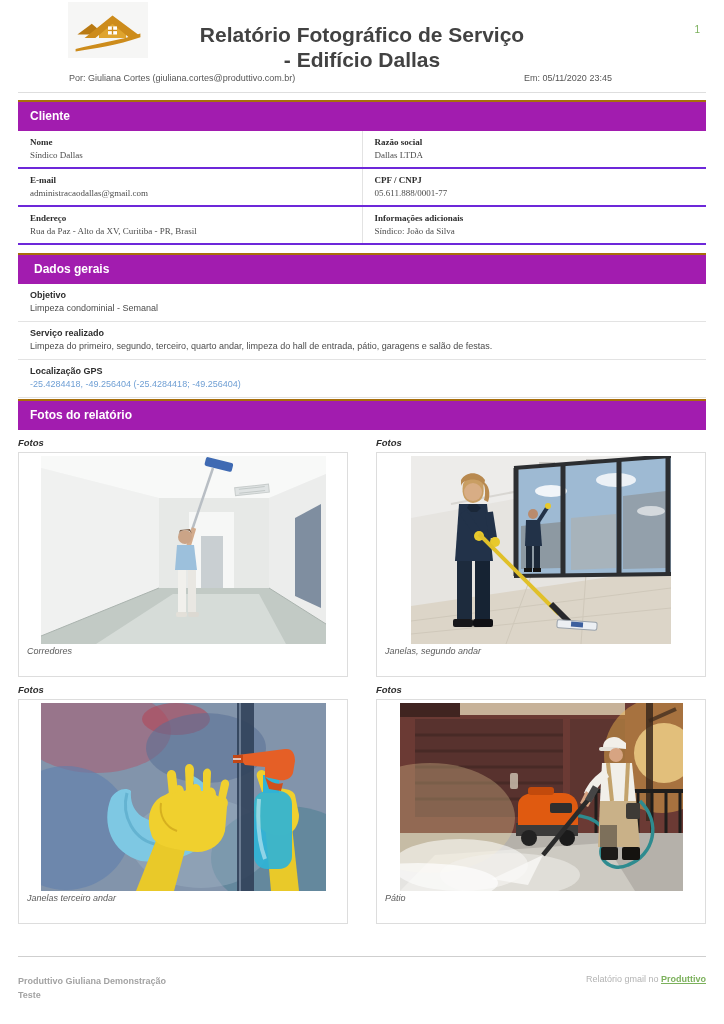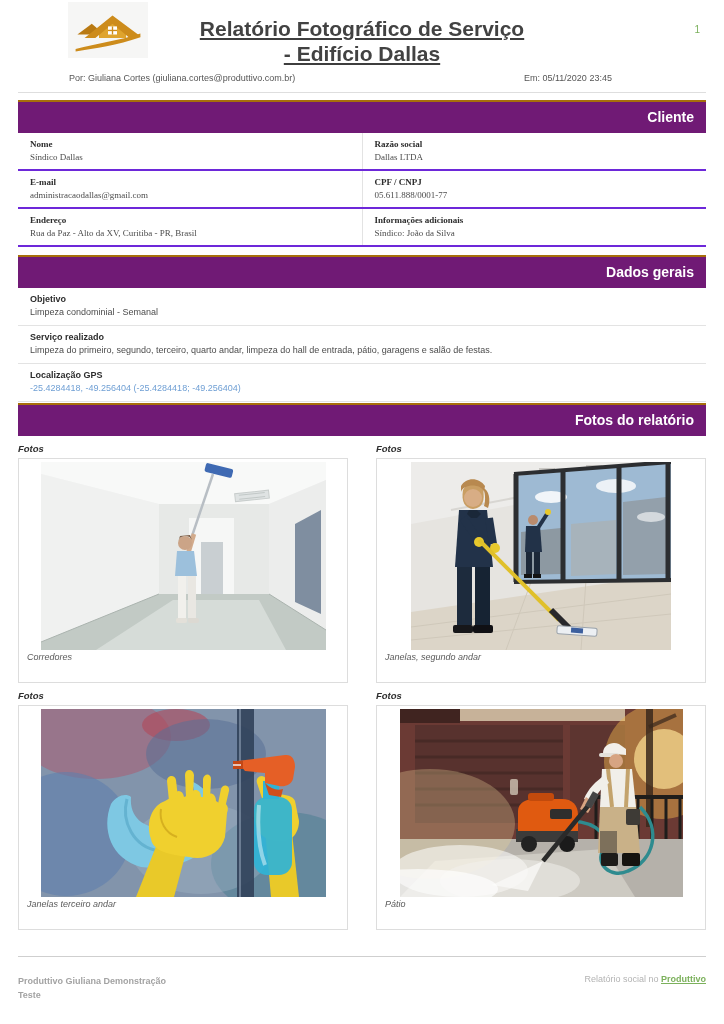--- a/index.html
+++ b/index.html
@@ -2,32 +2,32 @@
 <html><head>
 <meta charset="utf-8">
 <style>
   * { margin:0; padding:0; box-sizing:border-box; }
   html,body { width:724px; height:1024px; background:#ffffff; overflow:hidden;
     font-family:"Liberation Sans", sans-serif; color:#3e3e3e; }
   .page { position:relative; width:724px; height:1024px; padding:0 18px; }
 
   
   .pagenum { position:absolute; top:24px; right:24px; font-size:10px; color:#7cb15c; }
-  .header { position:relative; padding-top:12px; height:64px;text-decoration:underline; }
+  .header { position:relative; padding-top:18px; height:64px; }
   .logo { position:absolute; left:50px; top:2px; width:80px; height:56px;
     background:#f6f6f5; display:flex; align-items:center; justify-content:center; }
   .title { text-align:center; font-size:21px; line-height:25px; font-weight:bold; color:#424242; padding-top:4px; }
   .byline { position:relative; margin-top:9px; font-size:9px; color:#565656; height:12px;margin-left:44px; }
   .byline .left { position:absolute; left:7px; top:0; }
   .byline .right { position:absolute; left:462px; top:0; }
   hr.head-rule { border:none; border-top:1px solid #dedede; margin-top:7px; }
 
   
-  .bar { background:#701a75; border-top:2px solid #a76e0b; color:#ffffff; font-weight:bold;
-    font-size:14px; padding:7px 12px 8px; margin-top:7px;text-align:right; }
+  .bar { background:#a21caf; border-top:2px solid #a76e0b; color:#ffffff; font-weight:bold;
+    font-size:12px; padding:7px 12px 8px; margin-top:7px; }
 
   
   .info-table { width:100%; border-collapse:collapse; table-layout:fixed; }
   .info-table td { width:50%; border-bottom:2px solid #6d28d9; padding:5px 12px 6px; vertical-align:top;font-family:Liberation Serif, serif; }
   .info-table td + td { border-left:1px solid #e3e3e3; }
   .lbl { font-size:9px; font-weight:bold; color:#2d2d2d; line-height:12px; }
   .val { font-size:9px; color:#4c4c4c; line-height:12px; margin-top:1px; }
   .val.link { color:#6f9fd4; }
 
   
@@ -342,17 +342,17 @@
 
   </div>
 
   <div class="footer-rule"></div>
   <div class="footer">
     <div class="footer-left">
       <div>Produttivo Giuliana Demonstração</div>
       <div>Teste</div>
     </div>
     <div class="footer-right">
-      <span>Relatório social no </span><a>Produttivo</a>
+      <span>Relatório gmail no </span><a>Produttivo</a>
     </div>
   </div>
 
 </div>
 
 </body></html>

